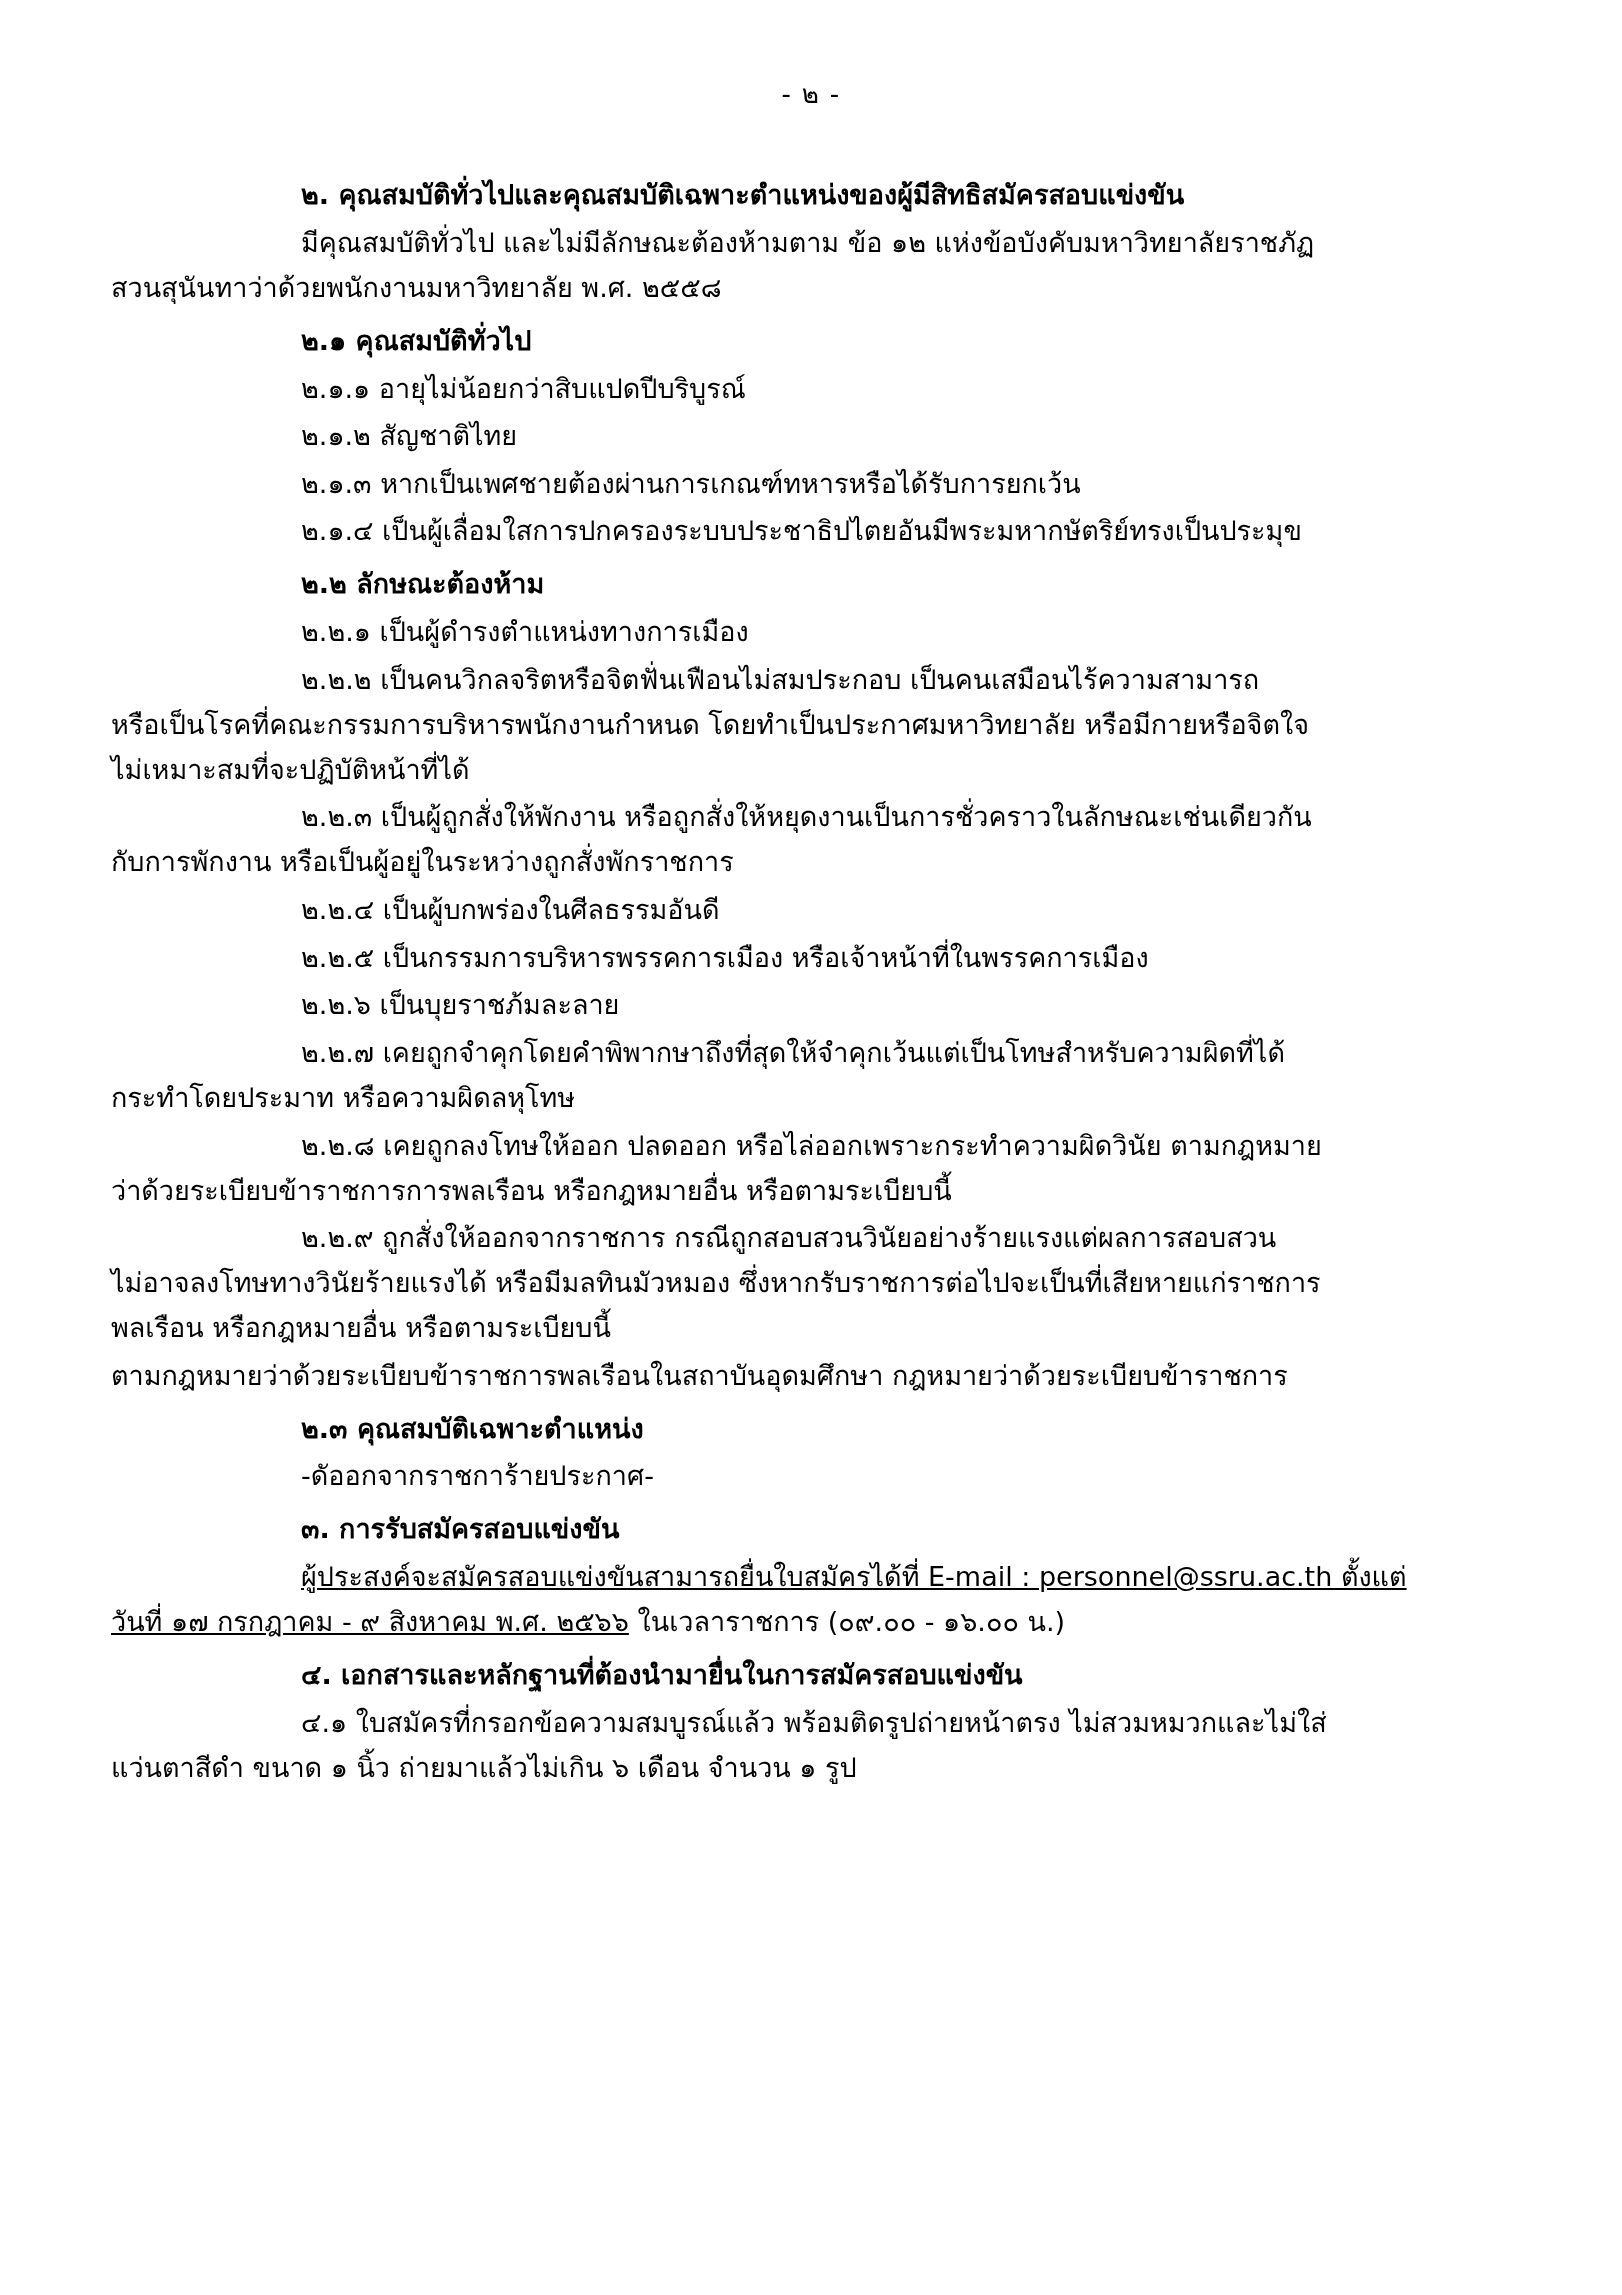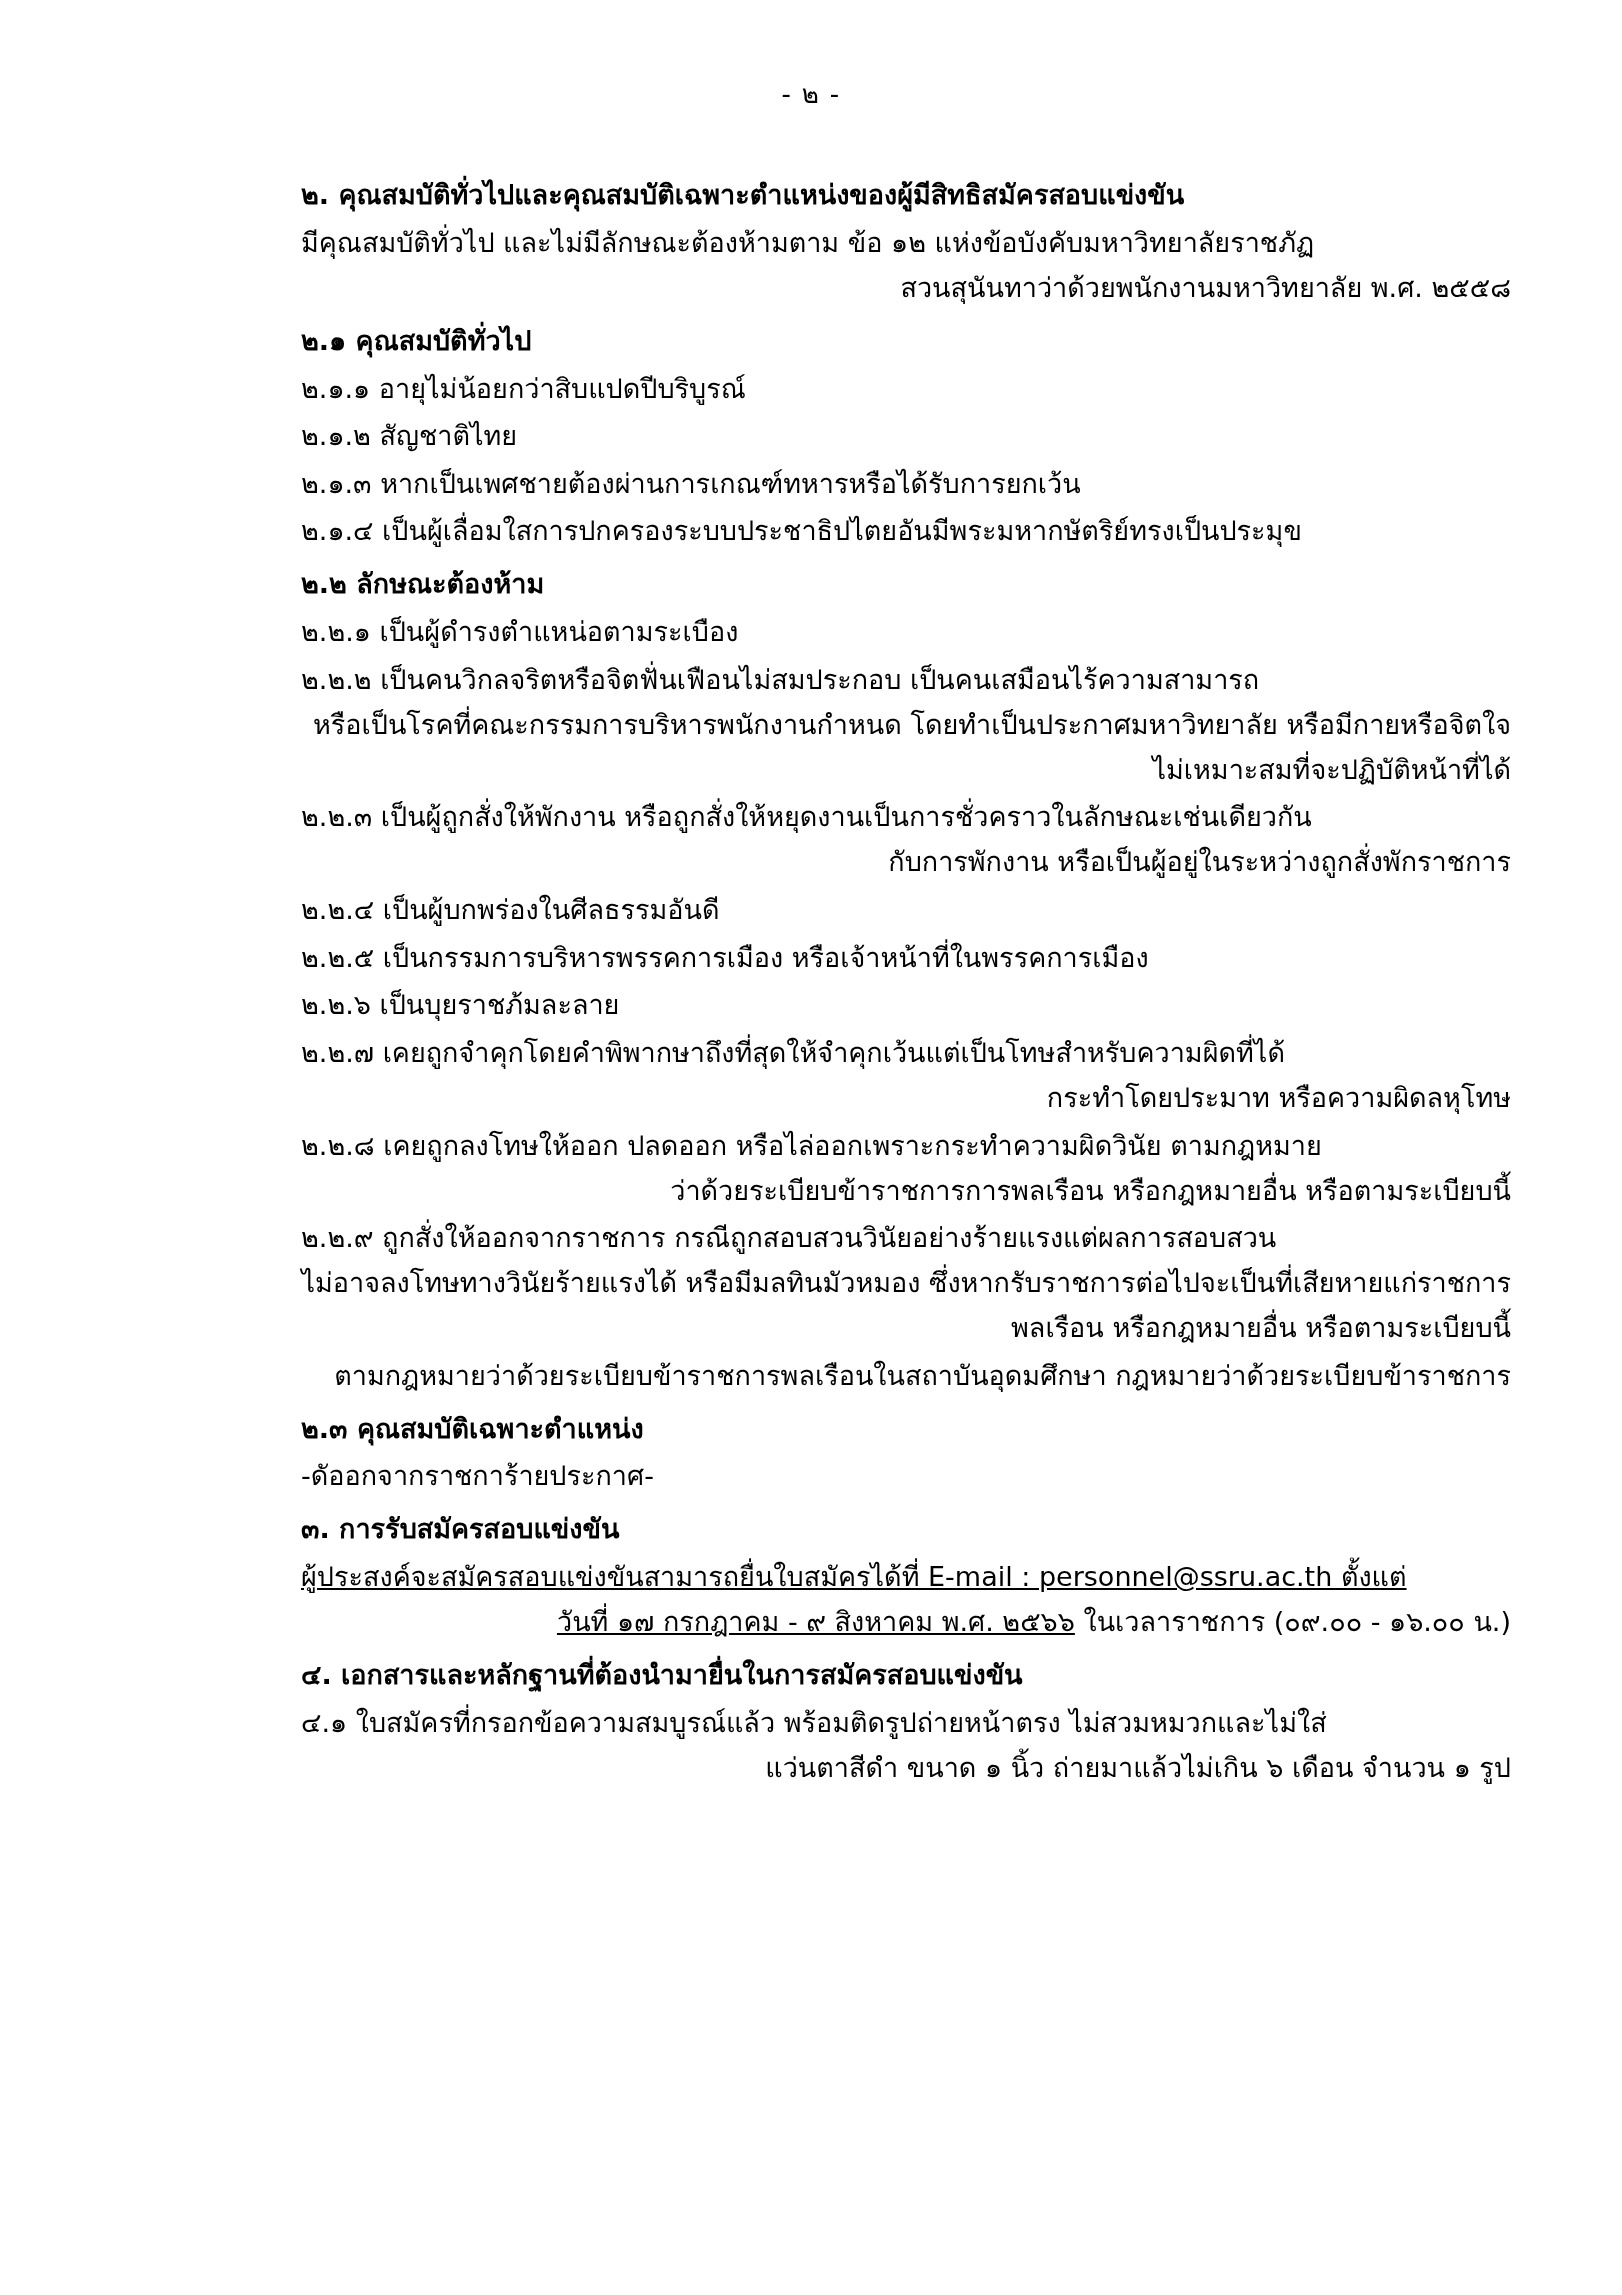--- a/index.html
+++ b/index.html
@@ -39,21 +39,20 @@
   }
   .h-sub {
     text-indent: 190px;
   }
   p.para {
     margin: 0 0 3.9px 0;
     text-indent: 190px;
   }
   p.para.flush {
     text-indent: 0;
-    text-align: right;
   }
   p.tight {
     margin-bottom: 1.3px;
   }
   .block {
     margin-bottom: 9.2px;
   }
   .underline {
     text-decoration: underline;
   }
@@ -77,21 +76,21 @@
       <p class="heading h-sub">๒.๑ คุณสมบัติทั่วไป</p>
       <p class="para">๒.๑.๑ อายุไม่น้อยกว่าสิบแปดปีบริบูรณ์</p>
       <p class="para">๒.๑.๒ สัญชาติไทย</p>
       <p class="para">๒.๑.๓ หากเป็นเพศชายต้องผ่านการเกณฑ์ทหารหรือได้รับการยกเว้น</p>
       <p class="para">๒.๑.๔ เป็นผู้เลื่อมใสการปกครองระบบประชาธิปไตยอันมีพระมหากษัตริย์ทรงเป็นประมุข</p>
     </div>
 
     <div class="block">
       <p class="heading h-sub">๒.๒ ลักษณะต้องห้าม</p>
 
-      <p class="para">๒.๒.๑ เป็นผู้ดำรงตำแหน่อตามระเบือง</p>
+      <p class="para">๒.๒.๑ เป็นผู้ดำรงตำแหน่งทางการเมือง</p>
 
       <p class="para tight">๒.๒.๒ เป็นคนวิกลจริตหรือจิตฟั่นเฟือนไม่สมประกอบ เป็นคนเสมือนไร้ความสามารถ</p>
       <p class="para flush tight">หรือเป็นโรคที่คณะกรรมการบริหารพนักงานกำหนด โดยทำเป็นประกาศมหาวิทยาลัย หรือมีกายหรือจิตใจ</p>
       <p class="para flush">ไม่เหมาะสมที่จะปฏิบัติหน้าที่ได้</p>
 
       <p class="para tight">๒.๒.๓ เป็นผู้ถูกสั่งให้พักงาน หรือถูกสั่งให้หยุดงานเป็นการชั่วคราวในลักษณะเช่นเดียวกัน</p>
       <p class="para flush">กับการพักงาน หรือเป็นผู้อยู่ในระหว่างถูกสั่งพักราชการ</p>
 
       <p class="para">๒.๒.๔ เป็นผู้บกพร่องในศีลธรรมอันดี</p>
       <p class="para">๒.๒.๕ เป็นกรรมการบริหารพรรคการเมือง หรือเจ้าหน้าที่ในพรรคการเมือง</p>

